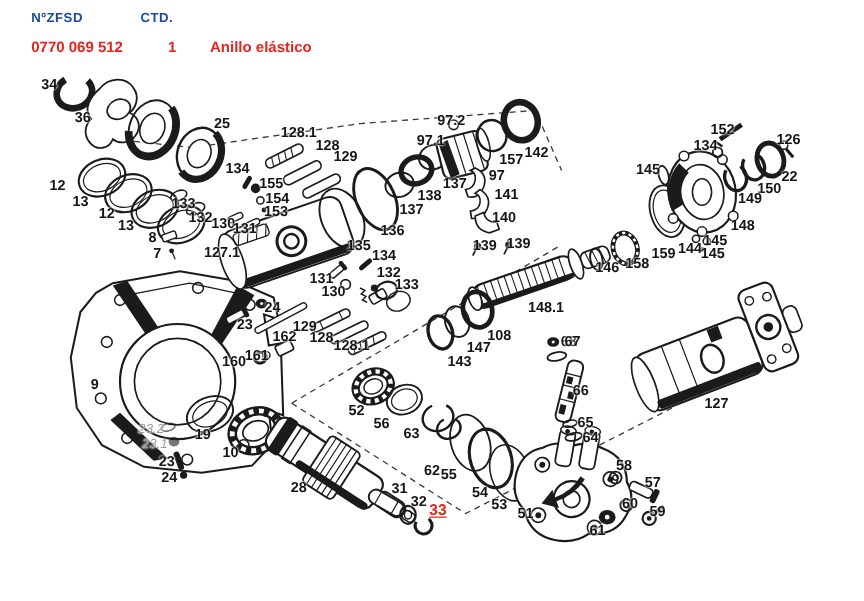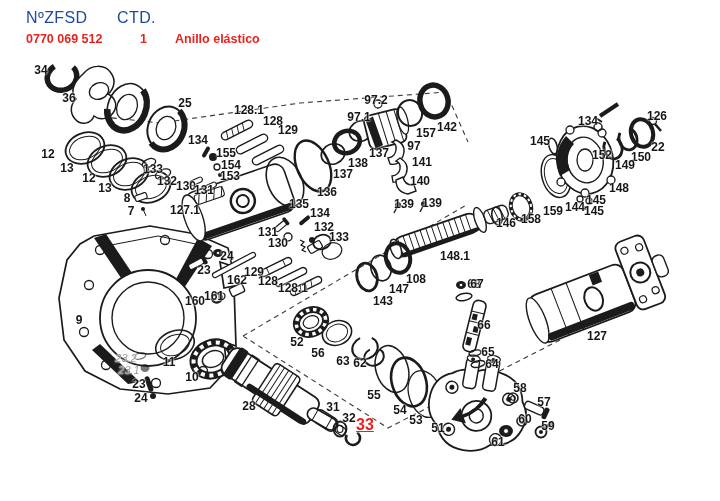--- a/index.html
+++ b/index.html
@@ -1,30 +1,30 @@
 <!DOCTYPE html>
 <html style="--hdr: #1b4a9e; --hl: #e8231f;"><head>
 <meta charset="utf-8">
 <style>
   html,body{margin:0;padding:0;background:#fff;}
   .stage{position:relative;width:720px;height:501px;background:#fff;overflow:hidden;
          font-family:"Liberation Sans",sans-serif;}
-  .hdr-cell{position:absolute;top:9px;font-size:16px;font-weight:normal;color:var(--hdr,#1b4a9e);
+  .hdr-cell{position:absolute;top:9px;font-size:11px;font-weight:bold;color:var(--hdr,#1b4a9e);
             letter-spacing:.4px;white-space:nowrap;}
   .val-cell{position:absolute;top:32px;font-size:12.5px;font-weight:600;color:var(--hl,#e8231f);
             white-space:nowrap;}
   .art{position:absolute;left:0;top:0;}
   .ln{fill:none;stroke:#1b1b1b;}
   .wh{fill:#fff;stroke:#1b1b1b;}
   .fl{fill:#1b1b1b;stroke:none;}
   .dsh{fill:none;stroke:#3a3a3a;stroke-width:1.1;stroke-dasharray:5 4;}
   #labels{position:absolute;left:0;top:0;width:720px;height:501px;}
   .lbl{position:absolute;transform:translate(-50%,-50%);font-size:12px;font-weight:600;color:#161616;
        white-space:nowrap;text-shadow:0 0 2px #fff,0 0 2px #fff;}
-  .lbl.red{color:var(--hl,#e8231f);font-weight:bold;font-size:16px;text-decoration:underline;}
+  .lbl.red{color:var(--hl,#e8231f);font-weight:bold;font-size:13px;text-decoration:underline;}
   .lbl.ghost{color:#9b9b9b;font-style:italic;font-weight:400;font-size:11px;}
 </style>
 </head>
 <body>
 
 <div class="stage">
 
   <span class="hdr-cell" style="left:26px">NºZFSD</span>
   <span class="hdr-cell" style="left:117px">CTD.</span>
   <span class="val-cell" style="left:26px">0770 069 512</span>
@@ -448,21 +448,21 @@
       <span class="lbl" style="left: 359px; top: 117px;">97.1</span>
       <span class="lbl" style="left: 376px; top: 100px;">97.2</span>
       <span class="lbl" style="left: 426px; top: 133px;">157</span>
       <span class="lbl" style="left: 447px; top: 127px;">142</span>
       <span class="lbl" style="left: 414px; top: 146px;">97</span>
       <span class="lbl" style="left: 422px; top: 162px;">141</span>
       <span class="lbl" style="left: 420px; top: 181px;">140</span>
       <span class="lbl" style="left: 404px; top: 204px;">139</span>
       <span class="lbl" style="left: 432px; top: 203px;">139</span>
       <span class="lbl" style="left: 540px; top: 141px;">145</span>
-      <span class="lbl" style="left: 602px; top: 108px; margin-top: 47px;">152</span>
+      <span class="lbl" style="left: 602px; top: 108px;">152</span>
       <span class="lbl" style="left: 588px; top: 121px;">134</span>
       <span class="lbl" style="left: 657px; top: 116px;">126</span>
       <span class="lbl" style="left: 658px; top: 147px;">22</span>
       <span class="lbl" style="left: 641px; top: 157px;">150</span>
       <span class="lbl" style="left: 625px; top: 165px;">149</span>
       <span class="lbl" style="left: 619px; top: 188px;">148</span>
       <span class="lbl" style="left: 553px; top: 211px;">159</span>
       <span class="lbl" style="left: 575px; top: 207px;">144</span>
       <span class="lbl" style="left: 596px; top: 200px;">145</span>
       <span class="lbl" style="left: 594px; top: 211px;">145</span>
@@ -489,27 +489,27 @@
       <span class="lbl" style="left: 268px; top: 232px;">131</span>
       <span class="lbl" style="left: 278px; top: 243px;">130</span>
       <span class="lbl" style="left: 320px; top: 213px;">134</span>
       <span class="lbl" style="left: 324px; top: 227px;">132</span>
       <span class="lbl" style="left: 339px; top: 237px;">133</span>
       <span class="lbl" style="left: 79px; top: 320px;">9</span>
       <span class="lbl ghost" style="left: 126px; top: 358px;">23.2</span>
       <span class="lbl ghost" style="left: 129px; top: 370px;">23.1</span>
       <span class="lbl" style="left: 139px; top: 384px;">23</span>
       <span class="lbl" style="left: 141px; top: 398px;">24</span>
-      <span class="lbl" style="left: 169px; top: 362px;">11</span>
+      <span class="lbl" style="left: 169px; top: 362px;">19</span>
       <span class="lbl" style="left: 192px; top: 377px;">10</span>
       <span class="lbl" style="left: 249px; top: 406px;">28</span>
       <span class="lbl" style="left: 297px; top: 342px;">52</span>
       <span class="lbl" style="left: 318px; top: 353px;">56</span>
       <span class="lbl" style="left: 343px; top: 361px;">63</span>
-      <span class="lbl" style="left: 360px; top: 363px;">62</span>
+      <span class="lbl" style="left: 360px; top: 392px;">62</span>
       <span class="lbl" style="left: 374px; top: 395px;">55</span>
       <span class="lbl" style="left: 400px; top: 410px;">54</span>
       <span class="lbl" style="left: 416px; top: 420px;">53</span>
       <span class="lbl" style="left: 438px; top: 428px;">51</span>
       <span class="lbl" style="left: 333px; top: 407px;">31</span>
       <span class="lbl" style="left: 349px; top: 418px;">32</span>
       <span class="lbl red" style="left: 365px; top: 425px;">33</span>
       <span class="lbl" style="left: 520px; top: 388px;">58</span>
       <span class="lbl" style="left: 544px; top: 402px;">57</span>
       <span class="lbl" style="left: 525px; top: 419px;">60</span>

